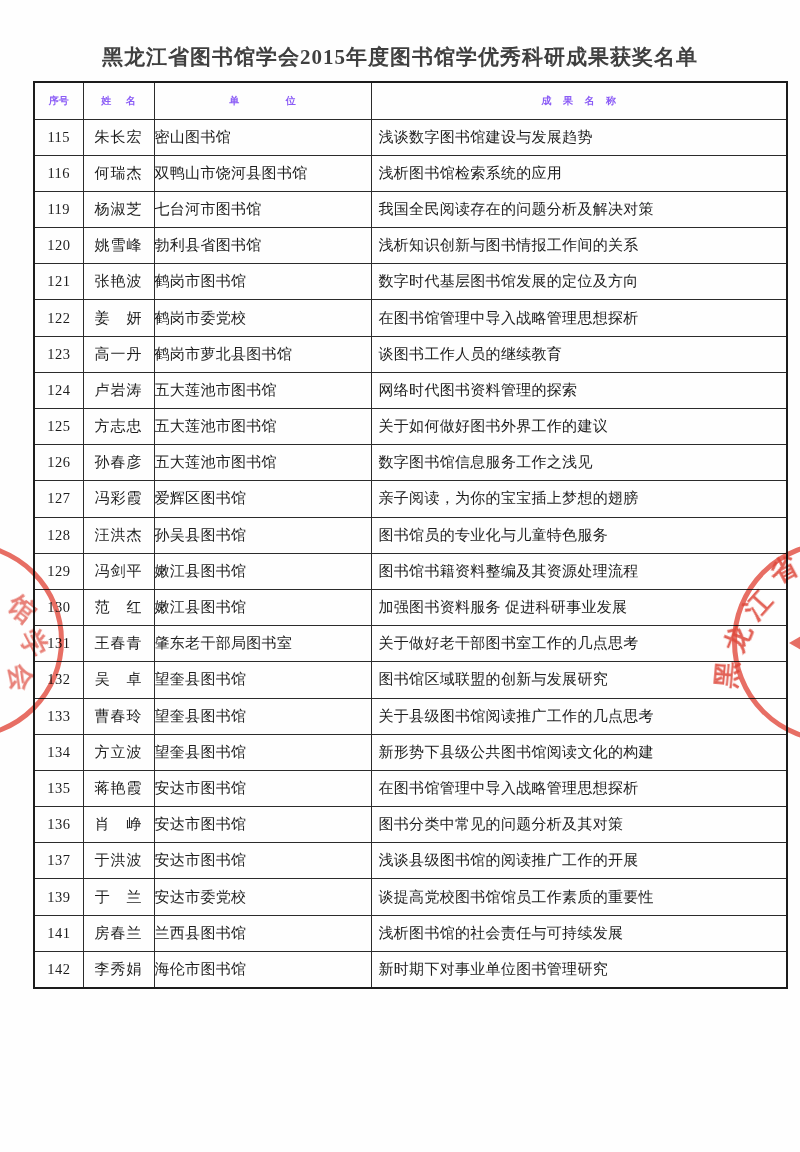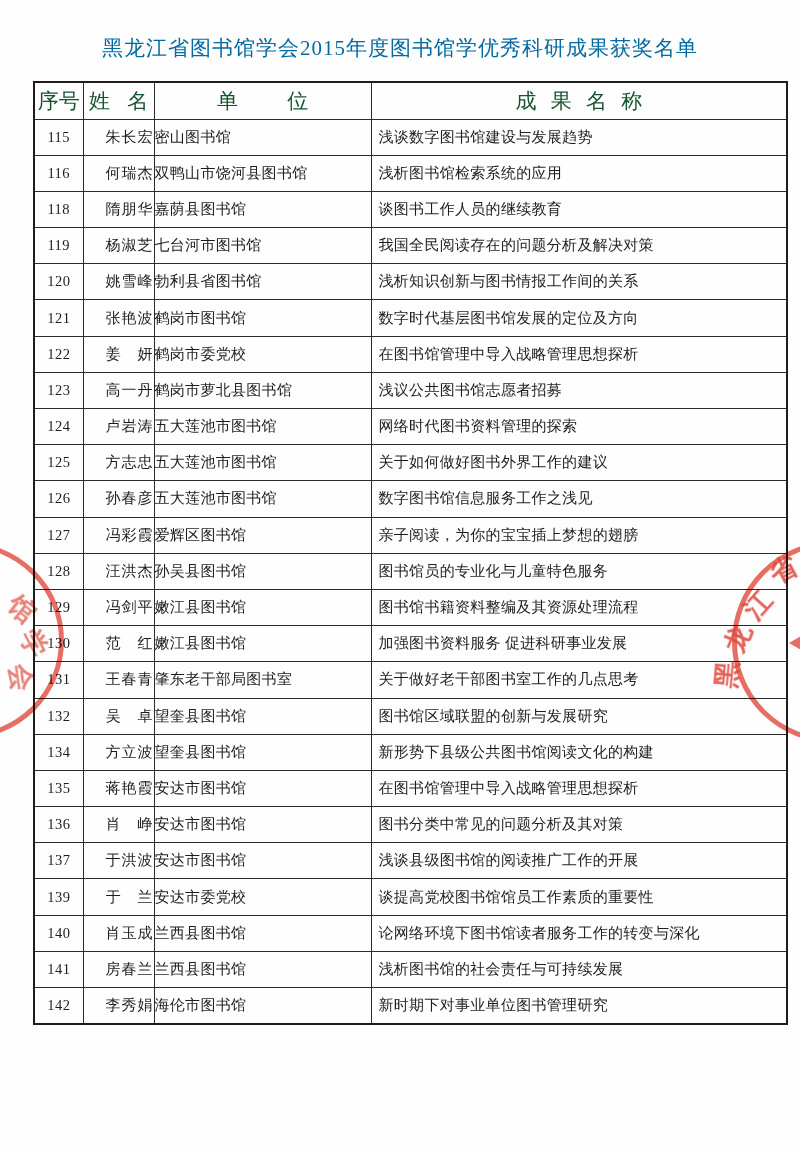--- a/index.html
+++ b/index.html
@@ -6,56 +6,56 @@
   html,body { width:800px; height:1152px; }
   body {
     position:relative;
     background:#fefefe;
     overflow:hidden;
     font-family:"Liberation Serif","DejaVu Serif",serif;
     color:#1d1d1d;
   }
   .page-title {
     position:absolute;
-    top:34px; left:0; width:100%;
+    top:43px; left:0; width:100%;
     text-align:center;
     font-size:21px;
-    font-weight:normal;
+    font-weight:bold;
     letter-spacing:1px;
-    color:#0369a1;
+    color:#404040;
   }
   table.award-table {
     position:absolute;
     left:33px; top:81px;
     width:753px;
     border-collapse:collapse;
     table-layout:fixed;
     border:2px solid #1c1c1c;
     background:transparent;
   }
   .award-table th, .award-table td {
     border:1.5px solid #2b2b2b;
     vertical-align:middle;
     overflow:hidden;
     white-space:nowrap;
   }
   .award-table thead tr { height:37px; }
   .award-table tbody tr { height:36.2px; }
   .award-table th {
-    font-size:21px;
-    font-weight:normal;
+    font-size:10px;
+    font-weight:bold;
     text-align:center;
-    color:#14532d;
+    color:#8b5cf6;
   }
   th.h-no   { width:49px; }
   th.h-name { width:71px; word-spacing:12px; }
   th.h-unit { width:217px; word-spacing:44px;margin-top:31px; }
   th.h-ach  { width:416px; word-spacing:9px; }
   td.c-no   { text-align:center; font-size:14.5px; letter-spacing:0.5px;margin-top:47px; }
-  td.c-name { text-align:right; font-size:15px; letter-spacing:1px; word-spacing:11px; }
+  td.c-name { text-align:center; font-size:15px; letter-spacing:1px; word-spacing:11px; }
   td.c-unit { text-align:left; font-size:15px; letter-spacing:0.3px; }
   td.c-ach  { text-align:left; padding-left:7px; font-size:15px; letter-spacing:0.3px;margin-left:44px; }
 
   
   .stamp { position:absolute; pointer-events:none; mix-blend-mode:multiply; }
   .stamp-ring {
     position:absolute;
     border-radius:50%;
     border:5px solid rgba(227,78,66,0.82);
   }
@@ -103,26 +103,20 @@
   </tr>
 
   <tr>
     <td class="c-no">116</td>
     <td class="c-name">何瑞杰</td>
     <td class="c-unit">双鸭山市饶河县图书馆</td>
     <td class="c-ach">浅析图书馆检索系统的应用</td>
   </tr>
 
 
-  <tr>
-    <td class="c-no">118</td>
-    <td class="c-name">隋朋华</td>
-    <td class="c-unit">嘉荫县图书馆</td>
-    <td class="c-ach">谈图书工作人员的继续教育</td>
-  </tr>
 
   <tr>
     <td class="c-no">119</td>
     <td class="c-name">杨淑芝</td>
     <td class="c-unit">七台河市图书馆</td>
     <td class="c-ach">我国全民阅读存在的问题分析及解决对策</td>
   </tr>
 
   <tr>
     <td class="c-no">120</td>
@@ -142,21 +136,21 @@
     <td class="c-no">122</td>
     <td class="c-name">姜 妍</td>
     <td class="c-unit">鹤岗市委党校</td>
     <td class="c-ach">在图书馆管理中导入战略管理思想探析</td>
   </tr>
 
   <tr>
     <td class="c-no">123</td>
     <td class="c-name">高一丹</td>
     <td class="c-unit">鹤岗市萝北县图书馆</td>
-    <td class="c-ach">浅议公共图书馆志愿者招募</td>
+    <td class="c-ach">谈图书工作人员的继续教育</td>
   </tr>
 
   <tr>
     <td class="c-no">124</td>
     <td class="c-name">卢岩涛</td>
     <td class="c-unit">五大莲池市图书馆</td>
     <td class="c-ach">网络时代图书资料管理的探索</td>
   </tr>
 
   <tr>
@@ -208,20 +202,26 @@
     <td class="c-ach">关于做好老干部图书室工作的几点思考</td>
   </tr>
 
   <tr>
     <td class="c-no">132</td>
     <td class="c-name">吴 卓</td>
     <td class="c-unit">望奎县图书馆</td>
     <td class="c-ach">图书馆区域联盟的创新与发展研究</td>
   </tr>
 
+  <tr>
+    <td class="c-no">133</td>
+    <td class="c-name">曹春玲</td>
+    <td class="c-unit">望奎县图书馆</td>
+    <td class="c-ach">关于县级图书馆阅读推广工作的几点思考</td>
+  </tr>
 
   <tr>
     <td class="c-no">134</td>
     <td class="c-name">方立波</td>
     <td class="c-unit">望奎县图书馆</td>
     <td class="c-ach">新形势下县级公共图书馆阅读文化的构建</td>
   </tr>
 
   <tr>
     <td class="c-no">135</td>
@@ -245,26 +245,20 @@
   </tr>
 
 
   <tr>
     <td class="c-no">139</td>
     <td class="c-name">于 兰</td>
     <td class="c-unit">安达市委党校</td>
     <td class="c-ach">谈提高党校图书馆馆员工作素质的重要性</td>
   </tr>
 
-  <tr>
-    <td class="c-no">140</td>
-    <td class="c-name">肖玉成</td>
-    <td class="c-unit">兰西县图书馆</td>
-    <td class="c-ach">论网络环境下图书馆读者服务工作的转变与深化</td>
-  </tr>
 
   <tr>
     <td class="c-no">141</td>
     <td class="c-name">房春兰</td>
     <td class="c-unit">兰西县图书馆</td>
     <td class="c-ach">浅析图书馆的社会责任与可持续发展</td>
   </tr>
 
   <tr>
     <td class="c-no">142</td>

